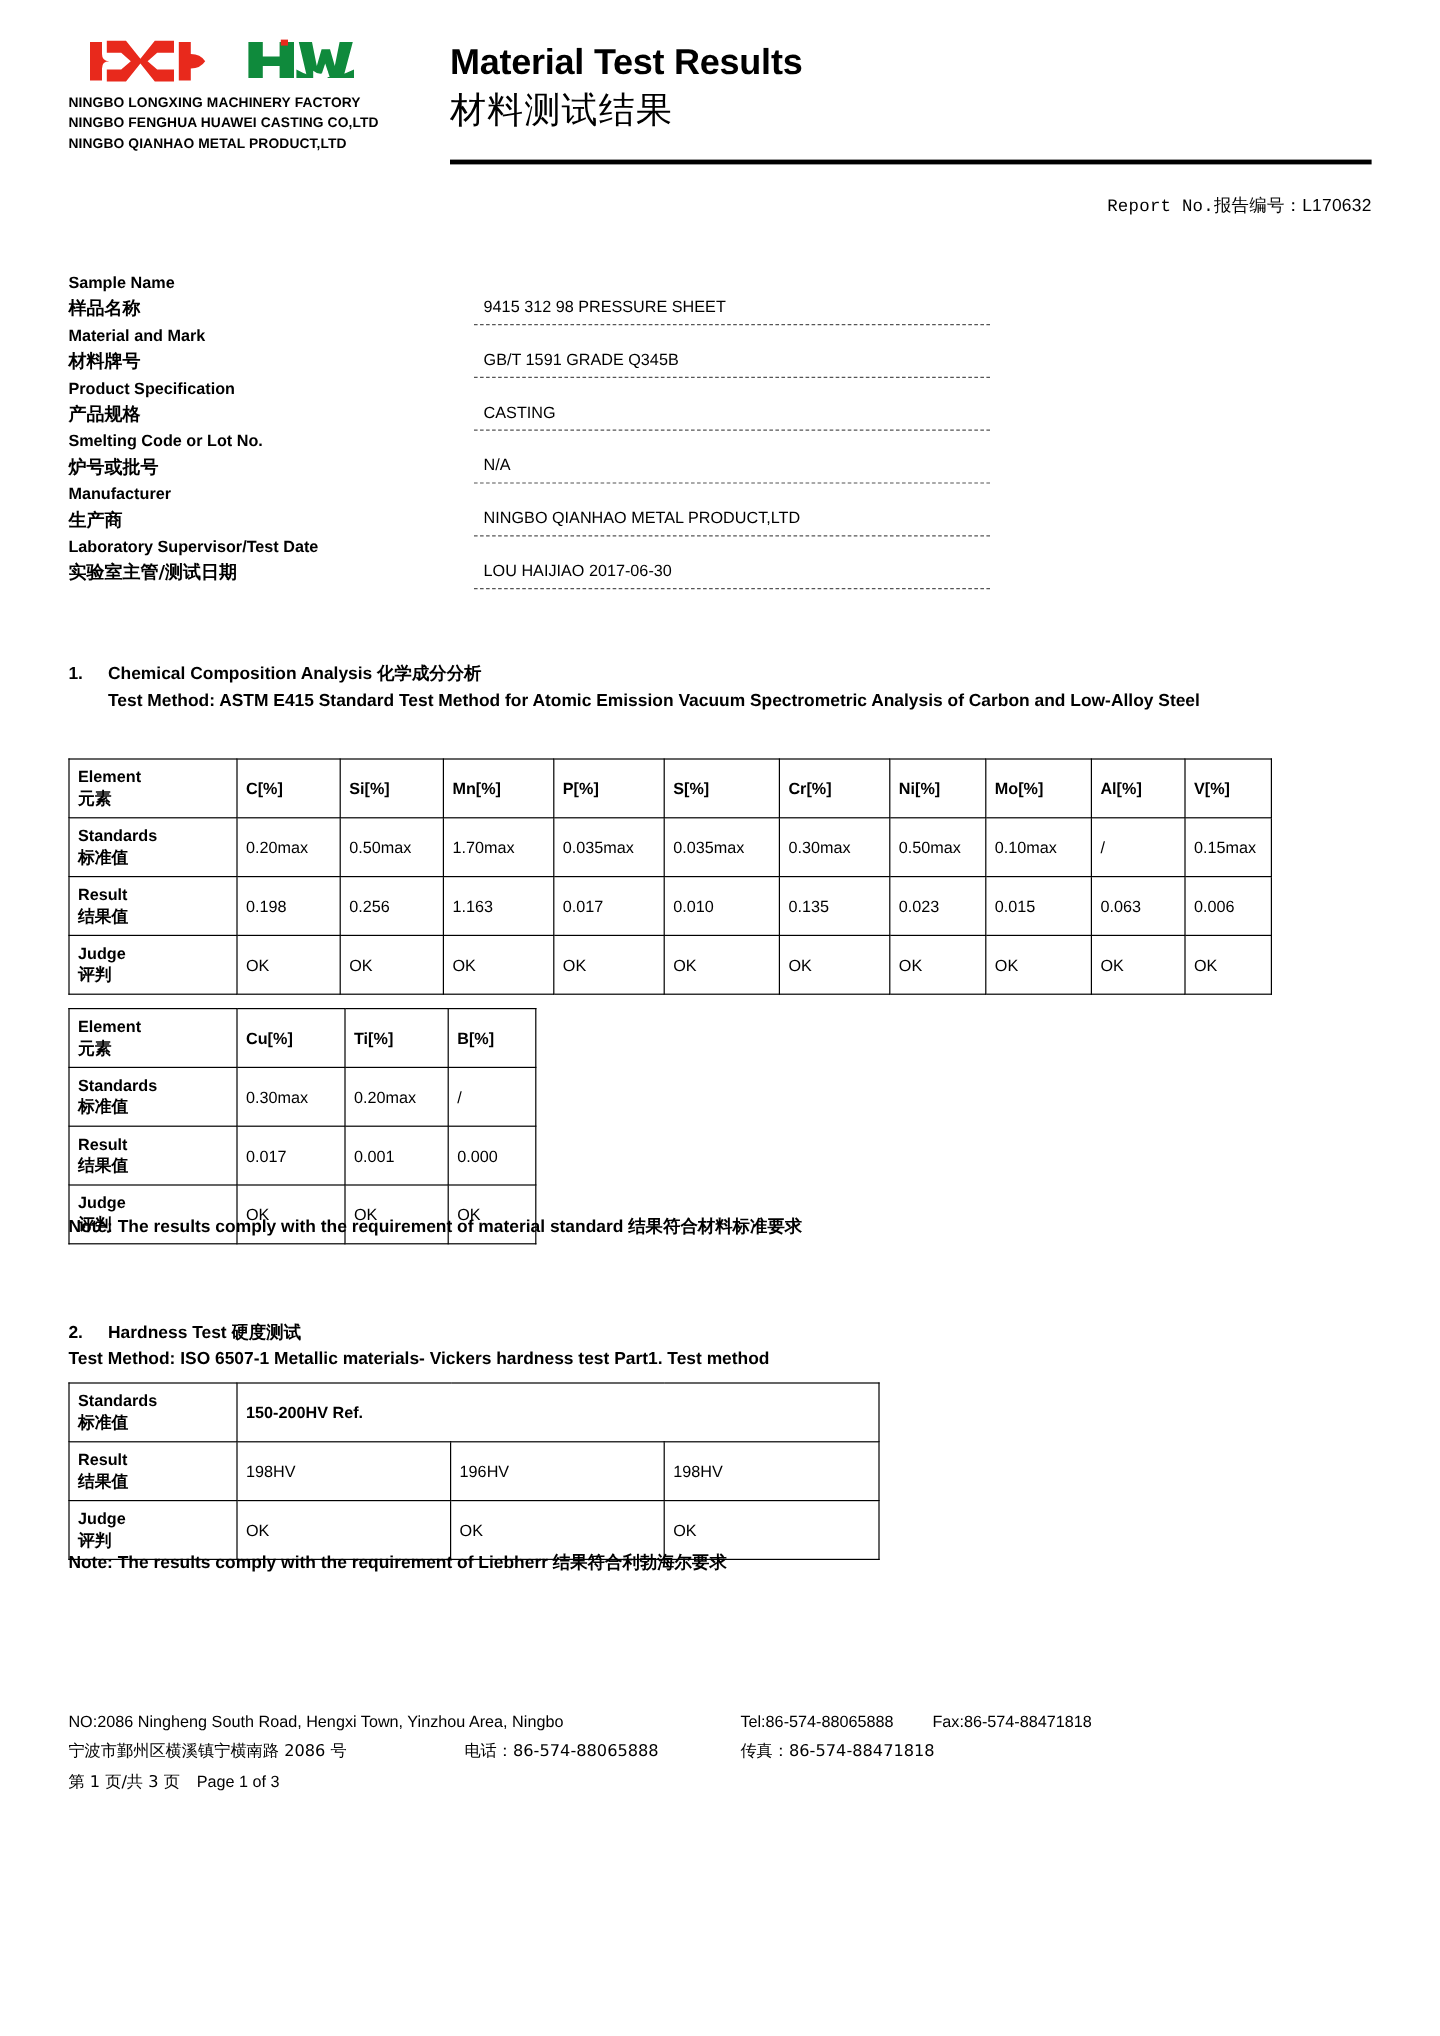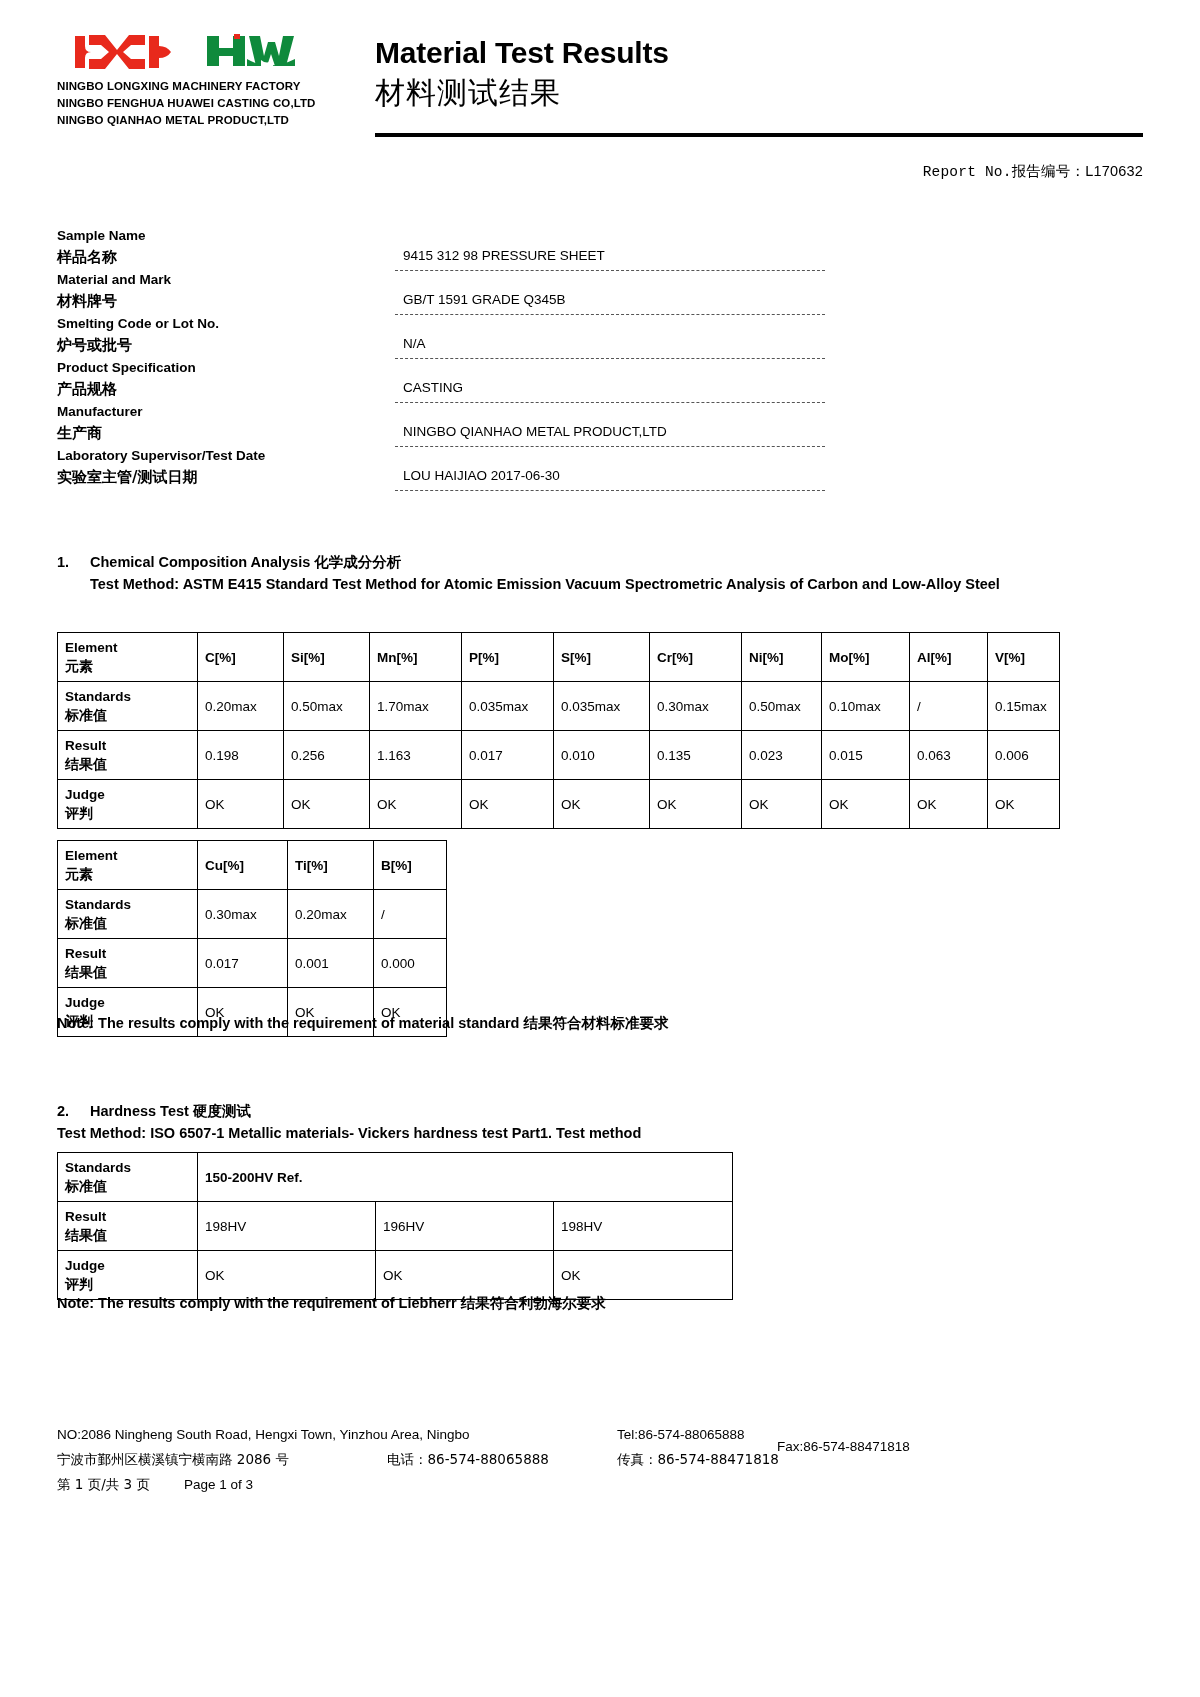--- a/index.html
+++ b/index.html
@@ -201,25 +201,25 @@
     left: 57px;
     top: 1422px;
     width: 1086px;
     font-size: 13.5px;
     line-height: 25px;
   }
   .f-row { position: relative; height: 25px; white-space: nowrap; }
   .f-col-a { position: absolute; left: 0; top: 0; }
   .f-col-b { position: absolute; left: 330px; top: 0; }
   .f-col-c { position: absolute; left: 560px; top: 0; }
-  .f-col-d { position: absolute; left: 720px; top: 12px; }
+  .f-col-d { position: absolute; left: 720px; top: 0; }
   .f-cn { font-family: "DejaVu Sans", sans-serif; }
   .f-page { position: relative; height: 25px; white-space: nowrap; }
   .f-page .pg-cn { font-family: "DejaVu Sans", sans-serif; margin-top: 44px; }
-  .f-page .pg-en { margin-left: 34px; }
+  .f-page .pg-en { margin-left: 14px; }
 </style>
 </head>
 <body>
 
 <div class="page">
 
   <div class="header">
 
     <div class="brand">
       <div class="logos">
@@ -271,32 +271,32 @@
     <div class="info-row">
       <div class="info-labels">
         <div class="lab-en">Material and Mark</div>
         <div class="lab-cn">材料牌号</div>
       </div>
       <div class="info-value">GB/T 1591  GRADE Q345B</div>
     </div>
 
     <div class="info-row">
       <div class="info-labels">
+        <div class="lab-en">Product Specification</div>
+        <div class="lab-cn">产品规格</div>
+      </div>
+      <div class="info-value">CASTING</div>
+    </div>
+
+    <div class="info-row">
+      <div class="info-labels">
         <div class="lab-en">Smelting Code or Lot No.</div>
         <div class="lab-cn">炉号或批号</div>
       </div>
       <div class="info-value">N/A</div>
-    </div>
-
-    <div class="info-row">
-      <div class="info-labels">
-        <div class="lab-en">Product Specification</div>
-        <div class="lab-cn">产品规格</div>
-      </div>
-      <div class="info-value">CASTING</div>
     </div>
 
     <div class="info-row">
       <div class="info-labels">
         <div class="lab-en">Manufacturer</div>
         <div class="lab-cn">生产商</div>
       </div>
       <div class="info-value">NINGBO QIANHAO METAL PRODUCT,LTD</div>
     </div>
 

